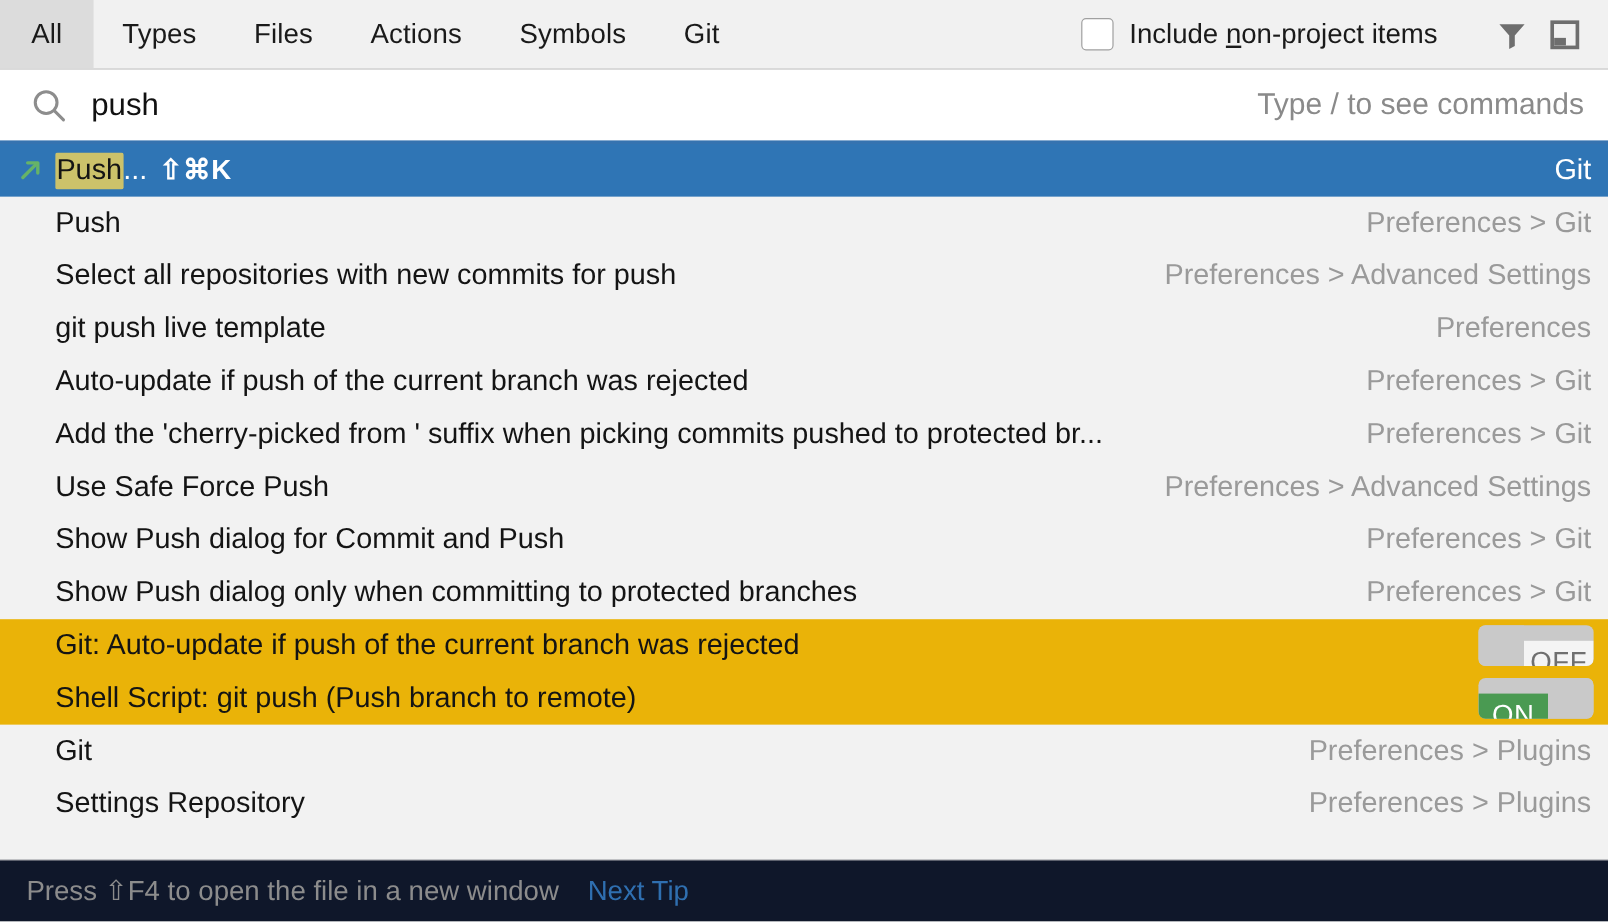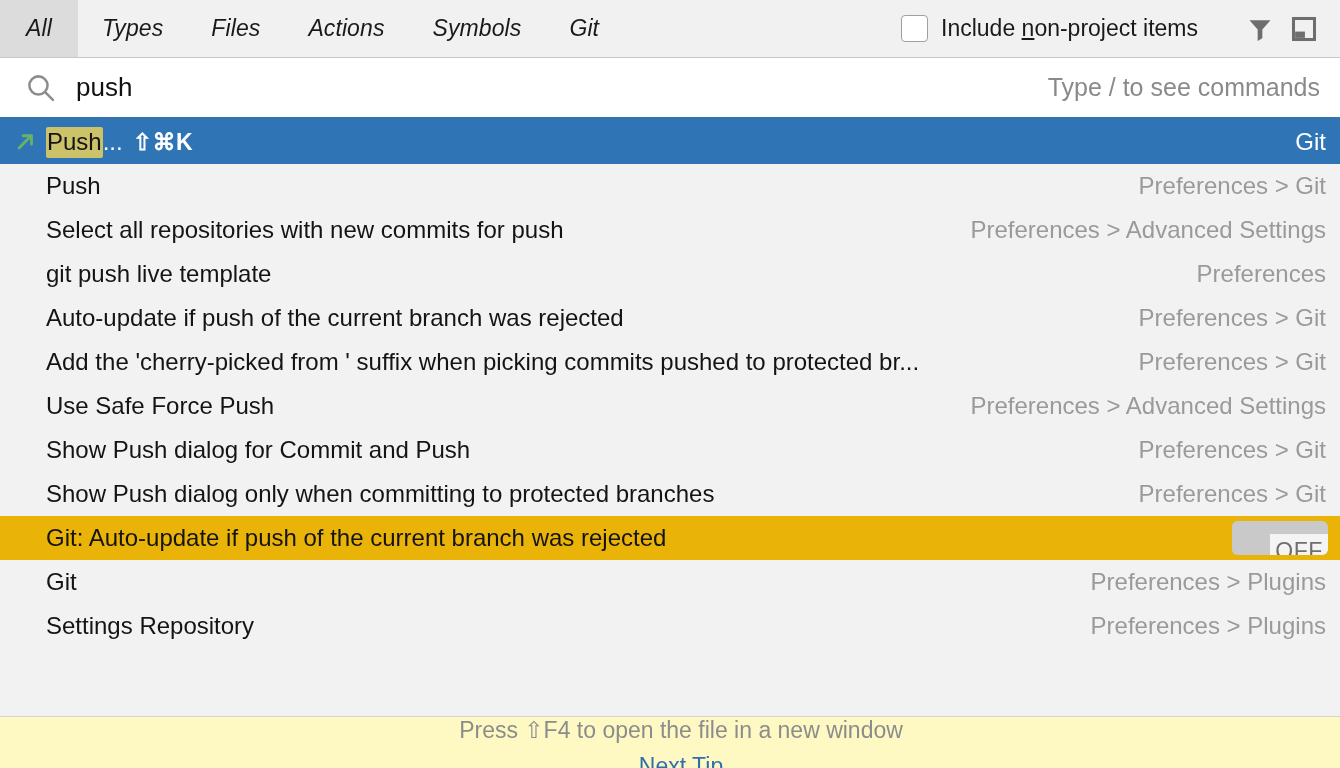--- a/index.html
+++ b/index.html
@@ -29,21 +29,20 @@
     display: flex;
     align-items: stretch;
     border-bottom: 1px solid #c8c8c8;
     position: relative;
   }
 
   .tabs {
     display: flex;
     align-items: flex-end;
     height: 100%;
-    font-style: italic;
   }
 
   .tab {
     display: flex;
     align-items: center;
     justify-content: center;
     padding: 0 24px;
     font-size: 23px;
     color: #1a1a1a;
     letter-spacing: 0.1px;
@@ -223,27 +222,26 @@
     letter-spacing: 0.5px;
     margin-top: 26px;
   }
   .toggle.off .face { background: #f4f4f4; color: #6f6f6f; }
   .toggle.on  .face { background: #4a9a52; color: #ffffff; }
 
   
   .footer {
     height: 52px;
     min-height: 52px;
-    background: #fef9c3;
+    background: #0f172a;
     border-top: 1px solid #d3d3d3;
     display: flex;
     align-items: center;
     padding-left: 22px;
-    gap: 9px;
-    flex-direction: column;
+    gap: 24px;
   }
   .footer-text {
     font-size: 23px;
     color: #8c8c8c;
     white-space: nowrap;
   }
   .footer-link {
     font-size: 23px;
     color: #2f6fb0;
     white-space: nowrap;
@@ -374,20 +372,29 @@
       </div>
       <div class="row white">
         <div class="row-main">
           <span>Git: Auto-update if push of the current branch was rejected</span>
         </div>
         <div class="toggle off">
           <span class="knob"></span>
           <span class="face">OFF</span>
         </div>
       </div>
+      <div class="row white">
+        <div class="row-main">
+          <span>Shell Script: git push (Push branch to remote)</span>
+        </div>
+        <div class="toggle on">
+          <span class="face">ON</span>
+          <span class="knob"></span>
+        </div>
+      </div>
       <div class="row">
         <div class="row-main">
           <span>Git</span>
         </div>
         <div class="row-meta">Preferences &gt; Plugins</div>
       </div>
       <div class="row">
         <div class="row-main">
           <span>Settings Repository</span>
         </div>

